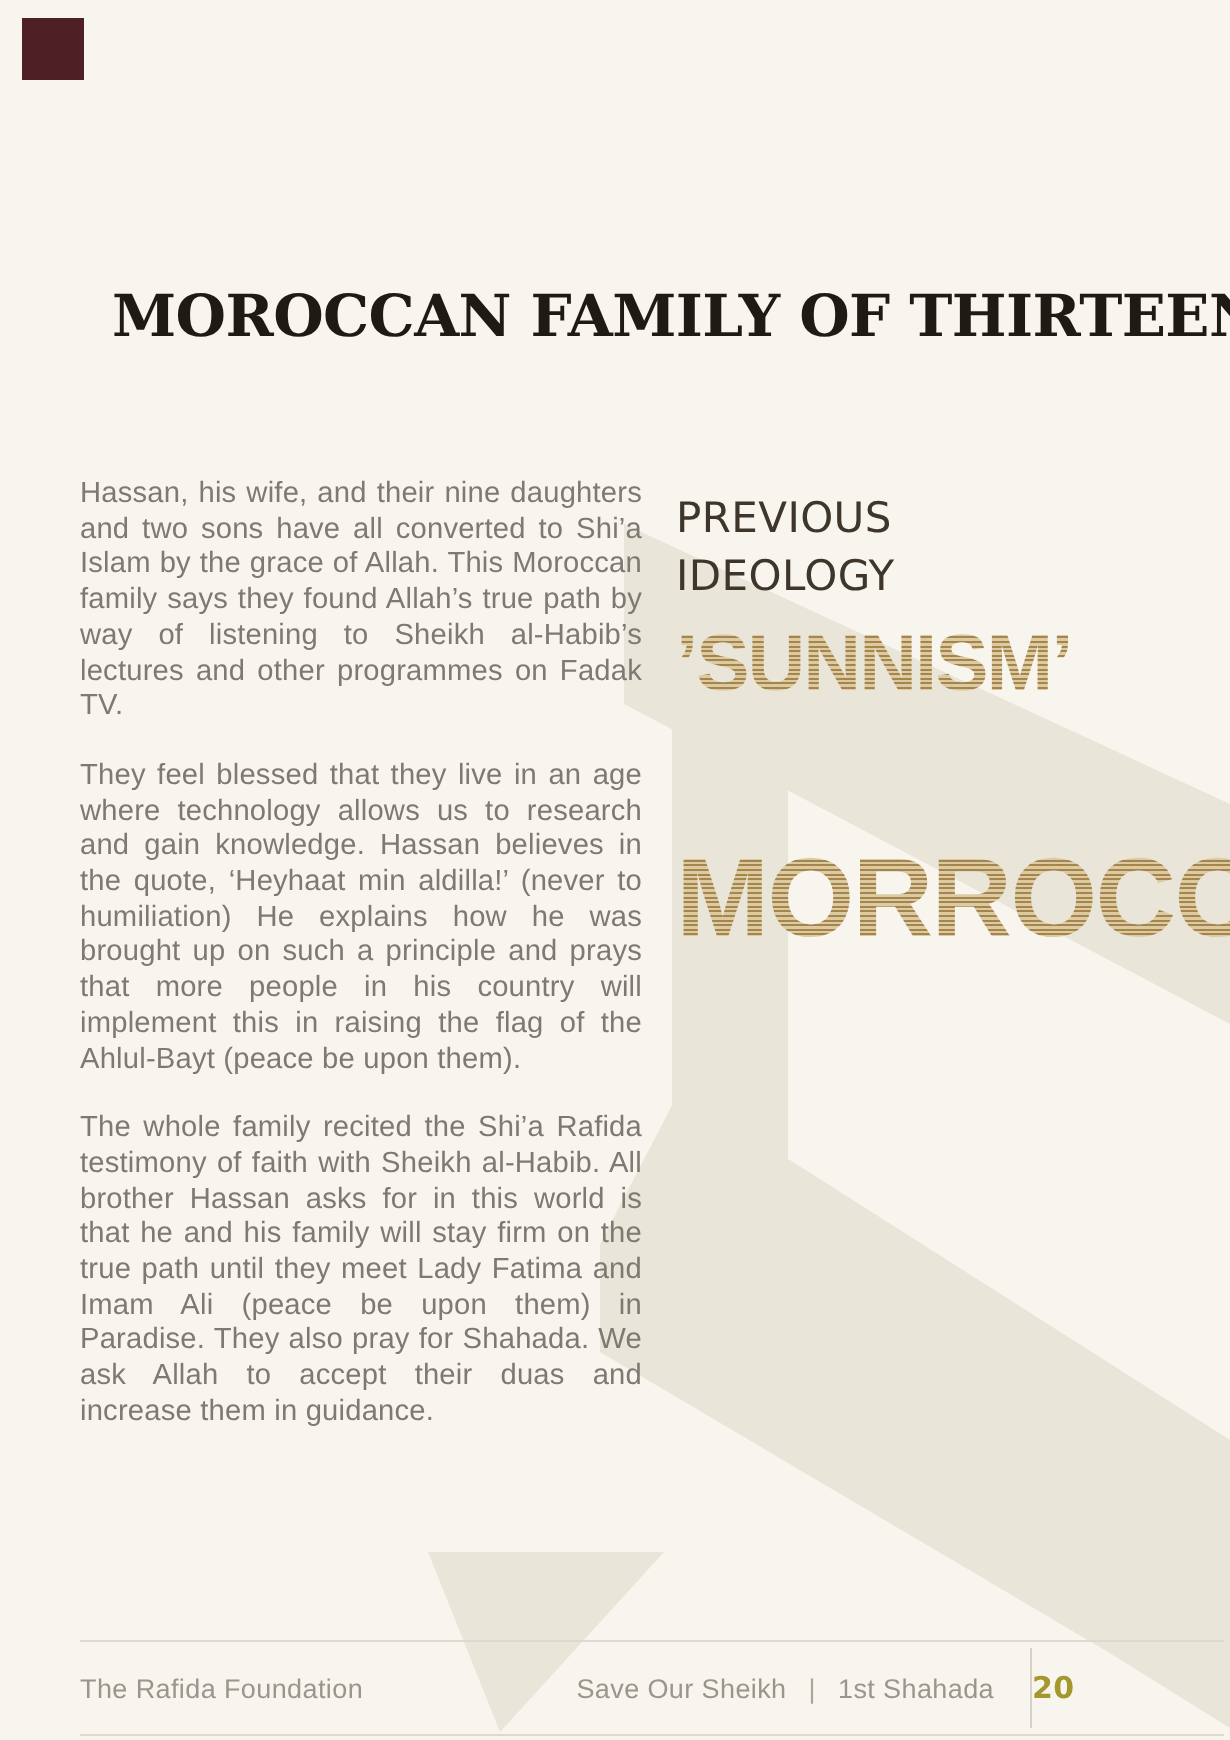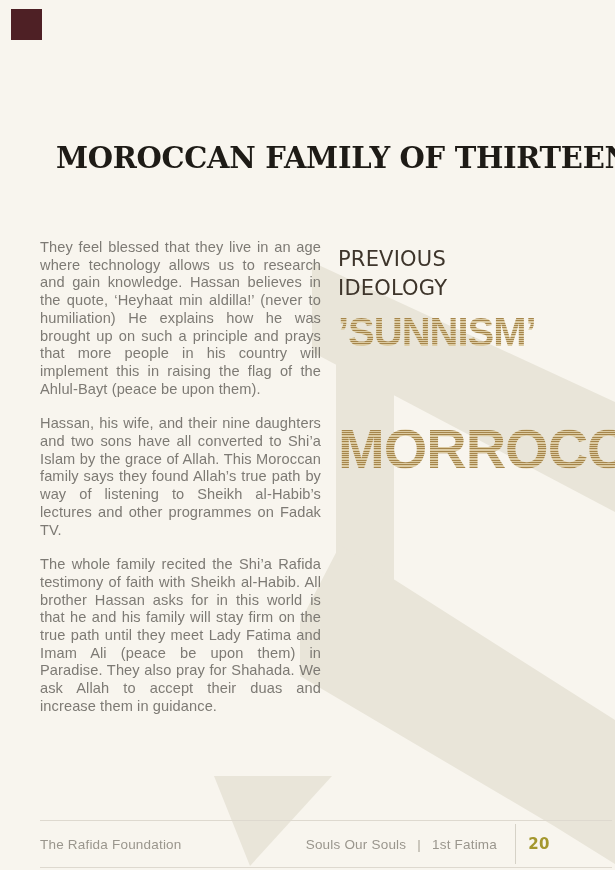--- a/index.html
+++ b/index.html
@@ -70,21 +70,21 @@
     display:flex;align-items:center;
     font-size:13.5px;color:#9a968d;letter-spacing:0.2px;
   }
   .footer .left-label{flex:0 0 auto;}
   .footer .right-group{margin-left:auto;display:flex;align-items:center;}
   .footer .pipe{margin:0 11px;color:#aaa699;}
   .footer .num-divider{
     width:0;height:40px;border-left:1px solid #d6d2c7;margin-left:18px;
   }
   .footer .page-num{
-    width:46px;text-align:center;
+    width:46px;text-align:left;
     font-family:"DejaVu Sans",sans-serif;font-weight:bold;
     font-size:15px;color:#a4972e;
   }
   .footer .tail-spacer{width:50px;}
 </style>
 </head>
 <body>
 
 <div class="page">
 
@@ -93,38 +93,38 @@
     <polygon points="336,326 394,326 394,600 360,660 336,660"></polygon>
     <polygon points="340,545 615,720 615,864 554,826 300,676 300,622"></polygon>
     <polygon points="214,776 332,776 250,866"></polygon>
   </svg>
 
   <div class="corner-square"></div>
 
   <h1 class="title">MOROCCAN FAMILY OF THIRTEEN</h1>
 
   <div class="body-col">
+    <p>Hassan, his wife, and their nine daughters and two sons have all converted to Shi’a Islam by the grace of Allah. This Moroccan family says they found Allah’s true path by way of listening to Sheikh al-Habib’s lectures and other programmes on Fadak TV.</p>
     <p>They feel blessed that they live in an age where technology allows us to research and gain knowledge. Hassan believes in the quote, ‘Heyhaat min aldilla!’ (never to humiliation) He explains how he was brought up on such a principle and prays that more people in his country will implement this in raising the flag of the Ahlul-Bayt (peace be upon them).</p>
-    <p>Hassan, his wife, and their nine daughters and two sons have all converted to Shi’a Islam by the grace of Allah. This Moroccan family says they found Allah’s true path by way of listening to Sheikh al-Habib’s lectures and other programmes on Fadak TV.</p>
     <p>The whole family recited the Shi’a Rafida testimony of faith with Sheikh al-Habib. All brother Hassan asks for in this world is that he and his family will stay firm on the true path until they meet Lady Fatima and Imam Ali (peace be upon them) in Paradise. They also pray for Shahada. We ask Allah to accept their duas and increase them in guidance.</p>
   </div>
 
   <div class="aside-col">
     <div class="aside-label">PREVIOUS
 IDEOLOGY</div>
     <div class="gold-display val-sunnism">’SUNNISM’</div>
     <div class="aside-gap"></div>
     <div class="gold-display val-morroco">MORROCO</div>
   </div>
 
   <div class="footer">
     <span class="left-label">The Rafida Foundation</span>
     <span class="right-group">
-      <span>Souls Our Souls</span>
+      <span>Save Our Sheikh</span>
       <span class="pipe">|</span>
-      <span>1st Fatima</span>
+      <span>1st Shahada</span>
     </span>
     <span class="num-divider"></span>
     <span class="page-num">20</span>
     <span class="tail-spacer"></span>
   </div>
 
 </div>
 
 </body></html>

